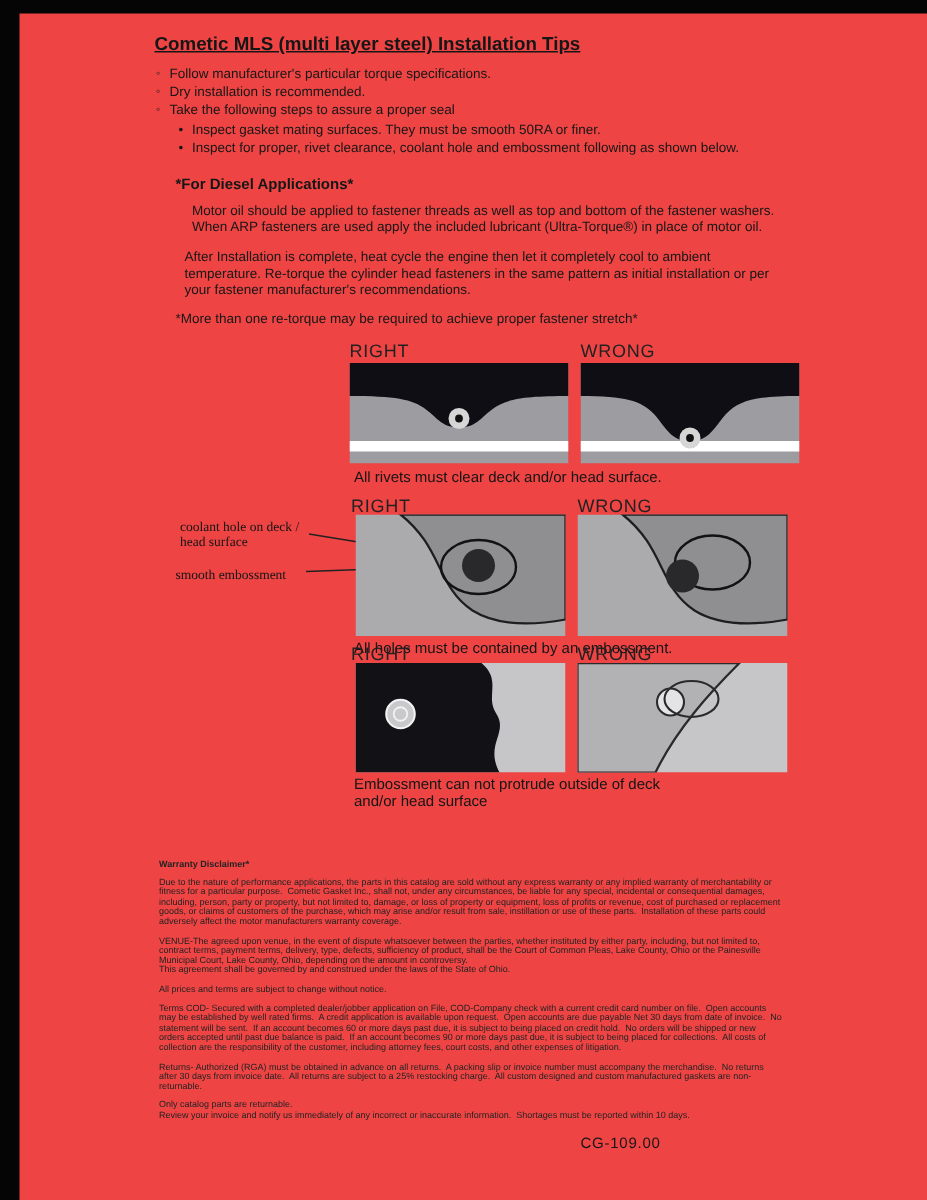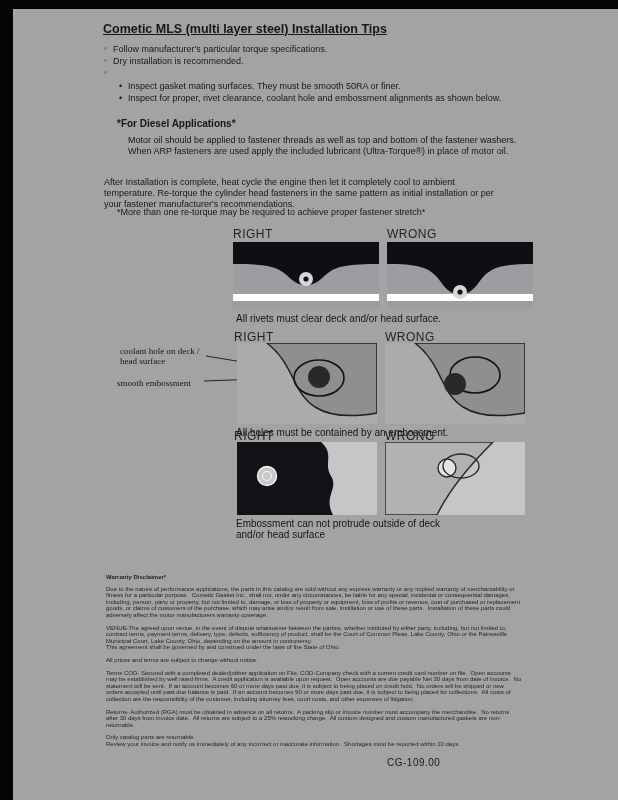--- a/index.html
+++ b/index.html
@@ -1,30 +1,30 @@
 <!DOCTYPE html>
 <html><head>
 <meta charset="utf-8">
 <style>
   html,body{margin:0;padding:0;background:#ffffff;}
-  .page{position:relative;width:618px;height:800px;background:#a3a3a3;overflow:hidden;
+  .page{position:relative;width:618px;height:800px;background:#ef4444;overflow:hidden;
         font-family:"Liberation Sans", sans-serif;color:#161616;}
   .abs{position:absolute;}
   .edge-left{left:0;top:0;width:13px;height:800px;background:#050505;}
   .edge-top{left:0;top:0;width:618px;height:9px;background:#050505;}
   .title{left:103px;top:22px;font-size:12.5px;font-weight:bold;text-decoration:underline;white-space:nowrap;}
   .tips{left:104px;top:43px;width:430px;font-size:9px;line-height:12.2px;}
   .tip-row{display:flex;}
   .tip-row .mark{width:9px;flex:0 0 9px;font-size:8px;}
   .tip-row.sub{margin-left:15px;}
   .tip-row.sub .mark{font-size:9px;}
   .h-diesel{left:117px;top:118px;font-size:10px;font-weight:bold;}
   .body-par{width:404px;font-size:9px;line-height:10.8px;white-space:pre-wrap;}
   .p-oil{left:128px;top:135px;}
-  .p-retorque{left:104px;top:166px;margin-top:11px;}
+  .p-retorque{left:123px;top:166px;}
   .p-note{left:117px;top:207px;width:420px;font-size:9px;}
   .rw-label{width:146px;text-align:left;font-size:12px;letter-spacing:.5px;color:#222;}
   .panel{display:block;}
   .caption{font-size:10px;color:#141414;}
   .callout{font-size:9px;line-height:10px;color:#141414;font-family:Liberation Serif, serif;}
   .legal{left:106px;top:574px;width:416px;font-size:6px;line-height:6.6px;color:#232323;}
   .legal p{margin:0 0 6px 0;white-space:pre-wrap;}
   .legal .lh{font-weight:bold;margin:0 0 5px 0;}
   .pagenum{left:387px;top:757px;font-size:10px;letter-spacing:.5px;}
   svg{display:block;}
@@ -43,28 +43,29 @@
     <div class="tip-row">
       <span class="mark">◦</span>
       <span>Follow manufacturer's particular torque specifications.</span>
     </div>
     <div class="tip-row">
       <span class="mark">◦</span>
       <span>Dry installation is recommended.</span>
     </div>
     <div class="tip-row">
       <span class="mark">◦</span>
+      <span>Take the following steps to assure a proper seal</span>
     </div>
     <div class="tip-row sub">
       <span class="mark">•</span>
       <span>Inspect gasket mating surfaces.  They must be smooth 50RA or finer.</span>
     </div>
     <div class="tip-row sub">
       <span class="mark">•</span>
-      <span>Inspect for proper, rivet clearance, coolant hole and embossment alignments as shown below.</span>
+      <span>Inspect for proper, rivet clearance, coolant hole and embossment following as shown below.</span>
     </div>
   </div>
 
   <div class="abs h-diesel">*For Diesel Applications*</div>
   <div class="abs body-par p-oil">Motor oil should be applied to fastener threads as well as top and bottom of the fastener washers. When ARP fasteners are used apply the included lubricant (Ultra-Torque®) in place of motor oil.</div>
   <div class="abs body-par p-retorque">After Installation is complete, heat cycle the engine then let it completely cool to ambient temperature. Re-torque the cylinder head fasteners in the same pattern as initial installation or per your fastener manufacturer's recommendations.</div>
   <div class="abs p-note">*More than one re-torque may be required to achieve proper fastener stretch*</div>
 
   <div class="abs rw-label" style="left:233px;top:227px">RIGHT</div>
   <div class="abs rw-label" style="left:387px;top:227px">WRONG</div>

